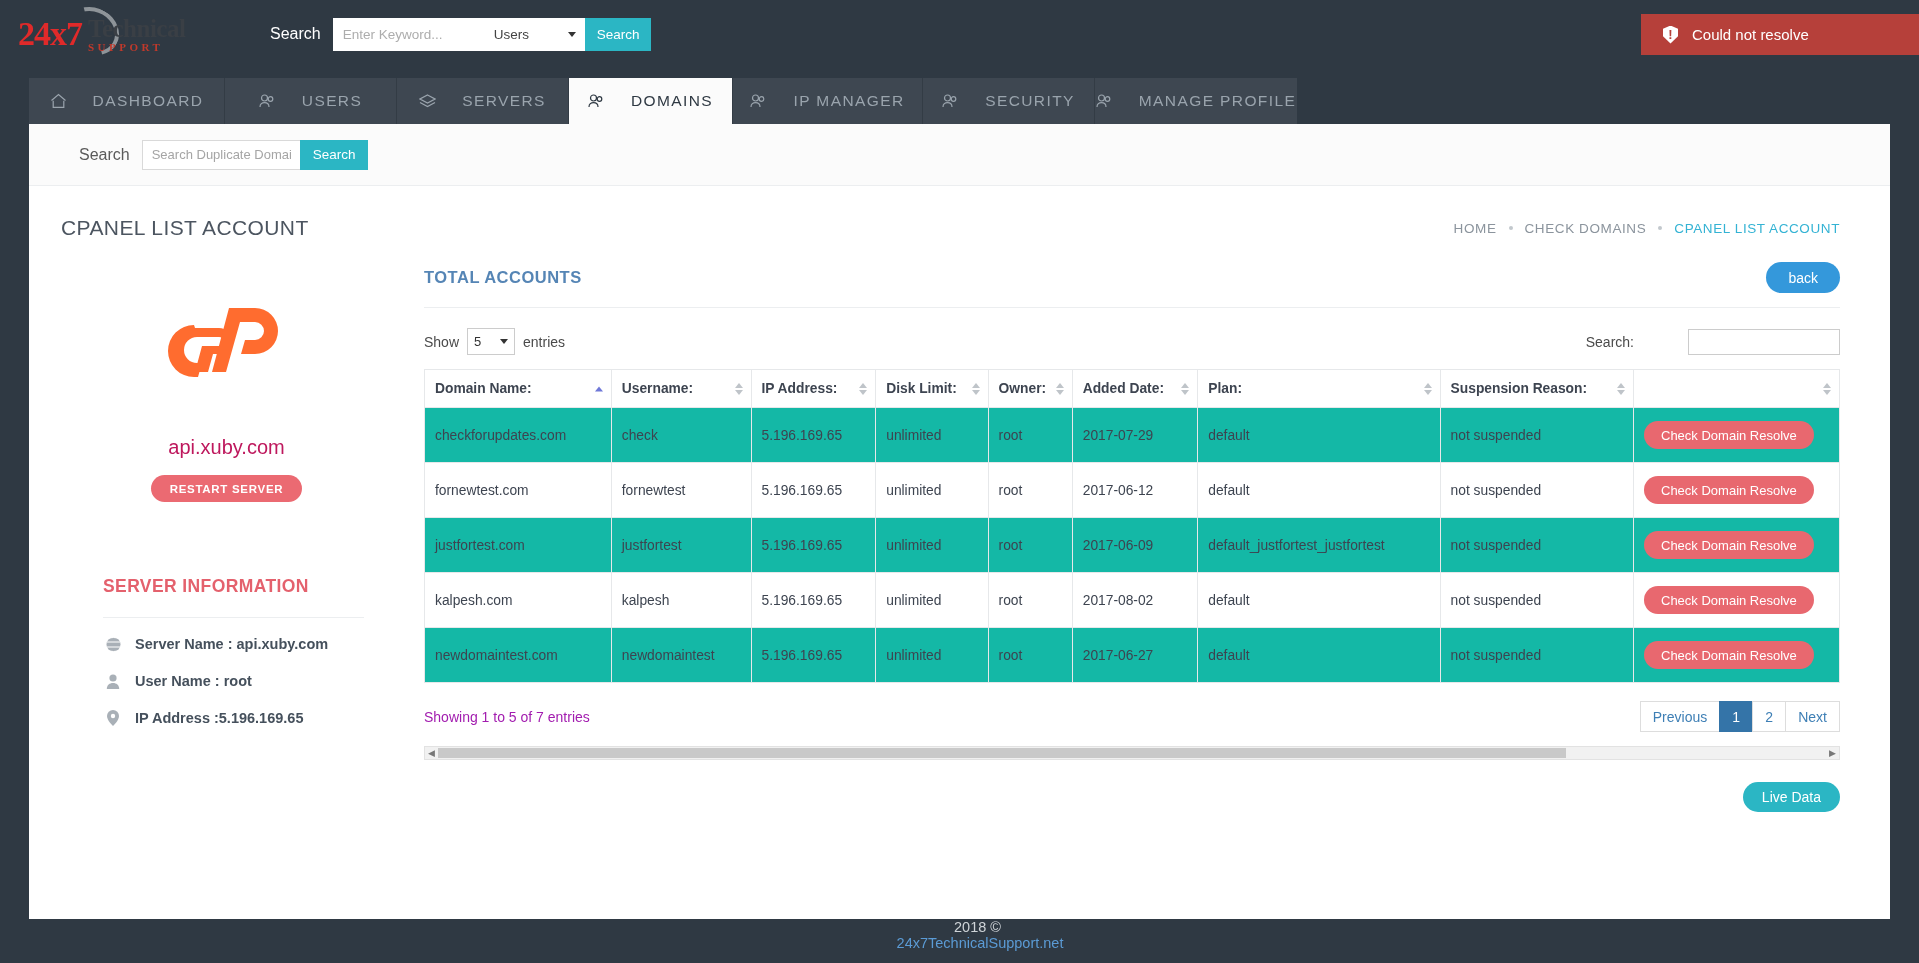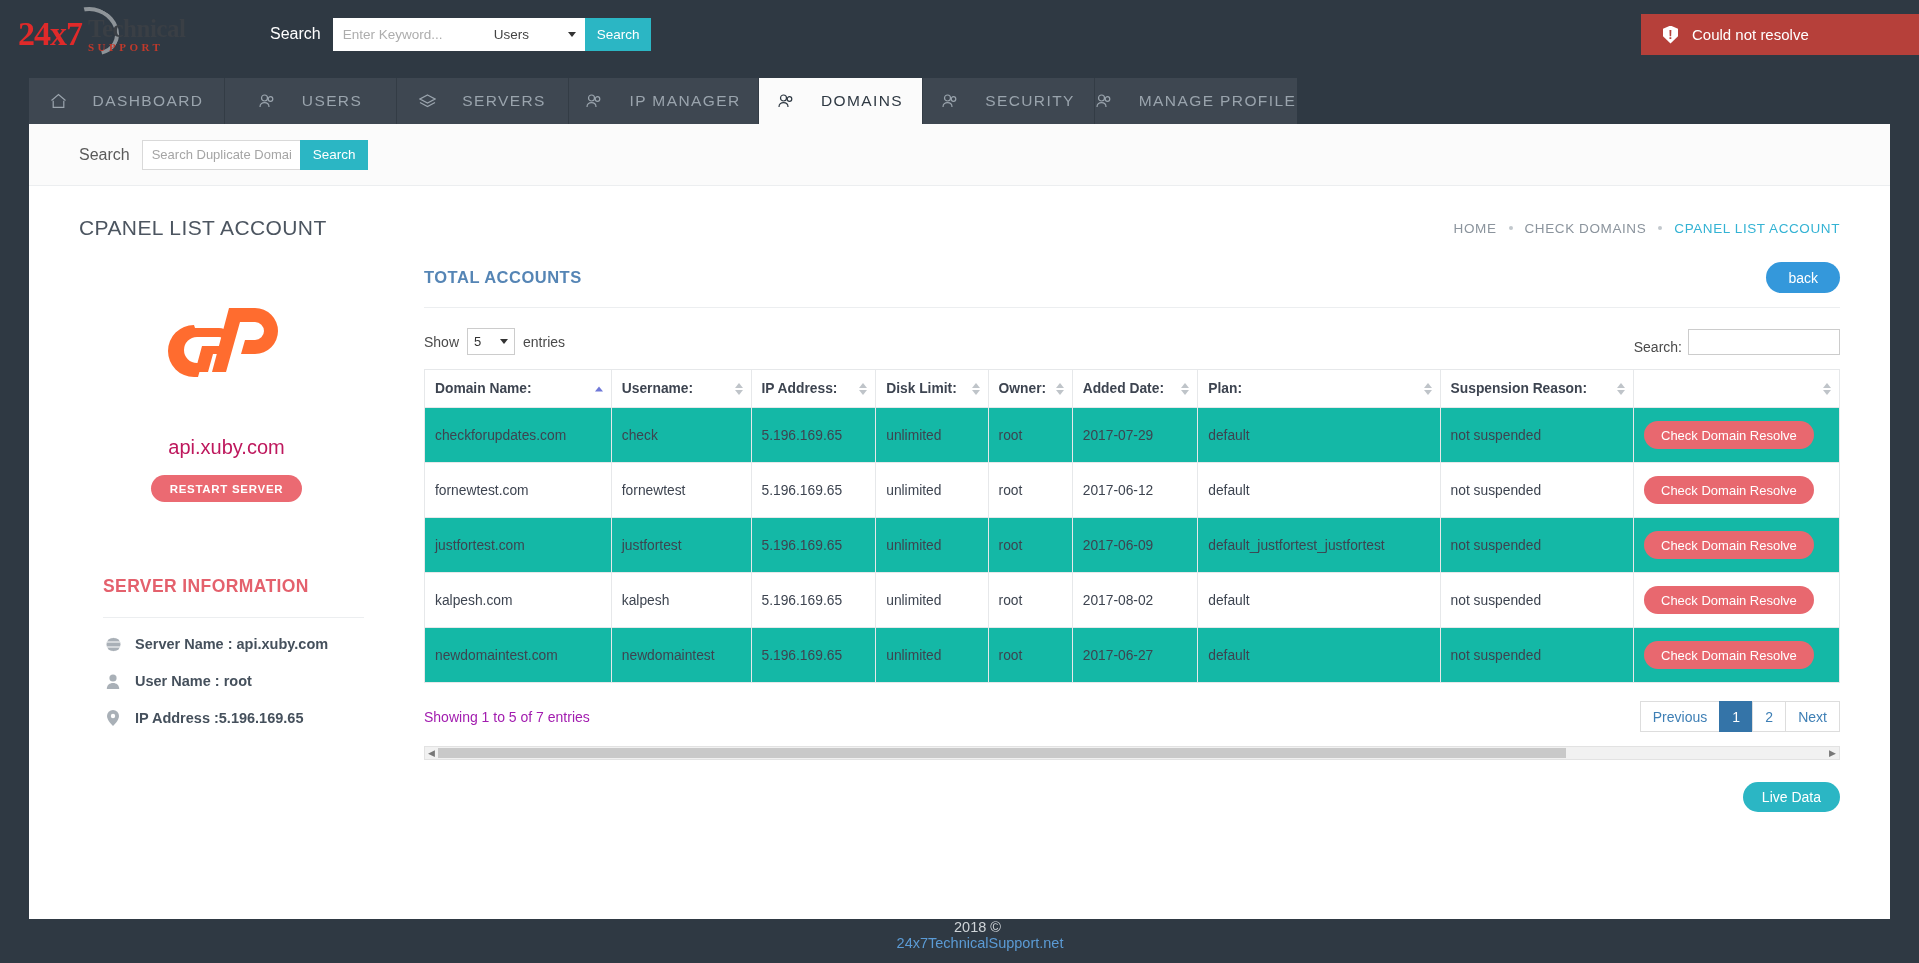--- a/index.html
+++ b/index.html
@@ -197,21 +197,21 @@
   .dup-btn {
     height: 30px; background: #2bb6c4;
     color: #fff; border: none; font-size: 13.5px;
     padding: 0 13px; cursor: pointer;
     font-family: "Liberation Sans", sans-serif;
   }
 
   .titlerow {
     display: flex; align-items: center;
     justify-content: space-between;
-    padding: 30px 50px 0 50px;
+    padding: 30px 50px 0 32px;
   }
   .page-title {
     font-size: 21px; color: #4c5560;
     letter-spacing: 0.4px; font-weight: normal;
   }
   .crumbs {
     display: flex; align-items: center;
     font-size: 13.5px; letter-spacing: 0.6px;
   }
   .crumb { color: #8b949d; }
@@ -290,21 +290,21 @@
   }
   .dt-show { display: flex; align-items: center; font-size: 14px; color: #4a4a4a;}
   .len-select {
     margin: 0 8px; width: 48px; height: 27px;
     border: 1px solid #ccc; background: #fff;
     font-size: 13px; color: #333;
     display: flex; align-items: center;
     justify-content: space-between;
     padding: 0 6px;
   }
-  .dt-search { display: flex; align-items: flex-end; font-size: 14px; color: #4a4a4a;}
+  .dt-search { display: flex; align-items: center; font-size: 14px; color: #4a4a4a; gap: 48px;}
   .dt-search input {
     margin-left: 6px; width: 152px; height: 26px;
     border: 1px solid #ccc; padding: 0 6px;
     font-family: "Liberation Sans", sans-serif;
     font-size: 13px; outline: none;
   }
 
   table.dt { width: 100%; border-collapse: collapse; }
   table.dt th {
     text-align: left; font-size: 13.8px;
@@ -452,39 +452,39 @@
   </div>
   <div class="navtab w-servers">
     <span class="ic">
       <svg width="17" height="16" viewBox="0 0 17 16">
           <path d="M8.5 2L16 6l-7.5 4L1 6z" fill="none" stroke="currentColor" stroke-width="1.2"></path>
           <path d="M1 9.5l7.5 4 7.5-4" fill="none" stroke="currentColor" stroke-width="1.2"></path>
         </svg>
     </span>
     <span>SERVERS</span>
   </div>
+  <div class="navtab w-domains active">
+    <span class="ic">
+      <svg width="17" height="16" viewBox="0 0 17 16">
+          <circle cx="5.5" cy="5" r="3" fill="none" stroke="currentColor" stroke-width="1.2"></circle>
+          <circle cx="11.5" cy="6" r="2.3" fill="none" stroke="currentColor" stroke-width="1.2"></circle>
+          <path d="M1 14c0-2.8 2-4.3 4.5-4.3S10 11.2 10 14" fill="none" stroke="currentColor" stroke-width="1.2"></path>
+        </svg>
+    </span>
+    <span>DOMAINS</span>
+  </div>
   <div class="navtab w-ipm">
     <span class="ic">
       <svg width="17" height="16" viewBox="0 0 17 16">
           <circle cx="5.5" cy="5" r="3" fill="none" stroke="currentColor" stroke-width="1.2"></circle>
           <circle cx="11.5" cy="6" r="2.3" fill="none" stroke="currentColor" stroke-width="1.2"></circle>
           <path d="M1 14c0-2.8 2-4.3 4.5-4.3S10 11.2 10 14" fill="none" stroke="currentColor" stroke-width="1.2"></path>
         </svg>
     </span>
     <span>IP MANAGER</span>
-  </div>
-  <div class="navtab w-domains active">
-    <span class="ic">
-      <svg width="17" height="16" viewBox="0 0 17 16">
-          <circle cx="5.5" cy="5" r="3" fill="none" stroke="currentColor" stroke-width="1.2"></circle>
-          <circle cx="11.5" cy="6" r="2.3" fill="none" stroke="currentColor" stroke-width="1.2"></circle>
-          <path d="M1 14c0-2.8 2-4.3 4.5-4.3S10 11.2 10 14" fill="none" stroke="currentColor" stroke-width="1.2"></path>
-        </svg>
-    </span>
-    <span>DOMAINS</span>
   </div>
   <div class="navtab w-sec">
     <span class="ic">
       <svg width="17" height="16" viewBox="0 0 17 16">
           <circle cx="5.5" cy="5" r="3" fill="none" stroke="currentColor" stroke-width="1.2"></circle>
           <circle cx="11.5" cy="6" r="2.3" fill="none" stroke="currentColor" stroke-width="1.2"></circle>
           <path d="M1 14c0-2.8 2-4.3 4.5-4.3S10 11.2 10 14" fill="none" stroke="currentColor" stroke-width="1.2"></path>
         </svg>
     </span>
     <span>SECURITY</span>

